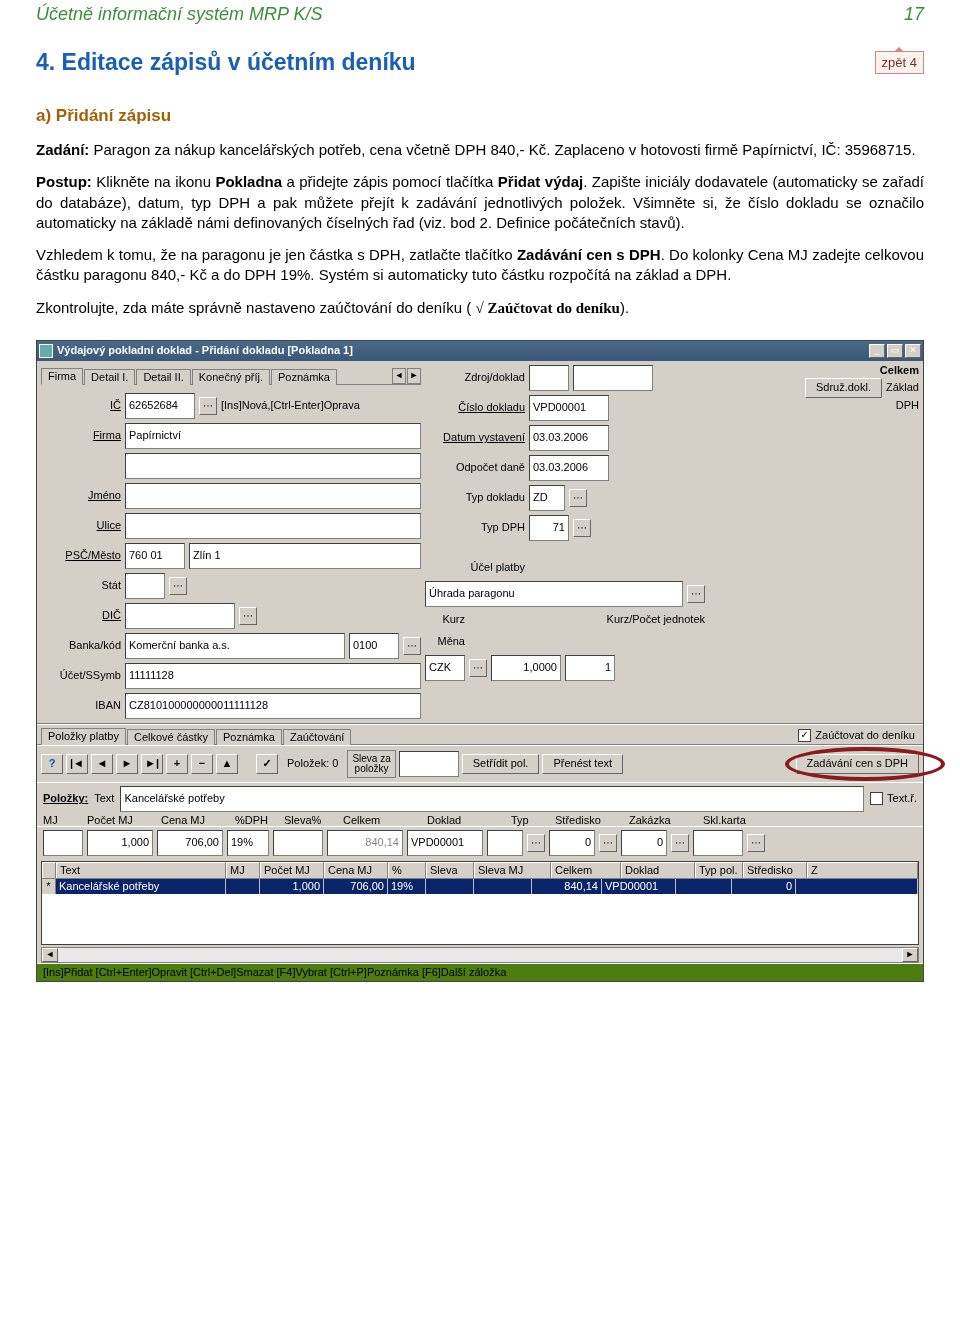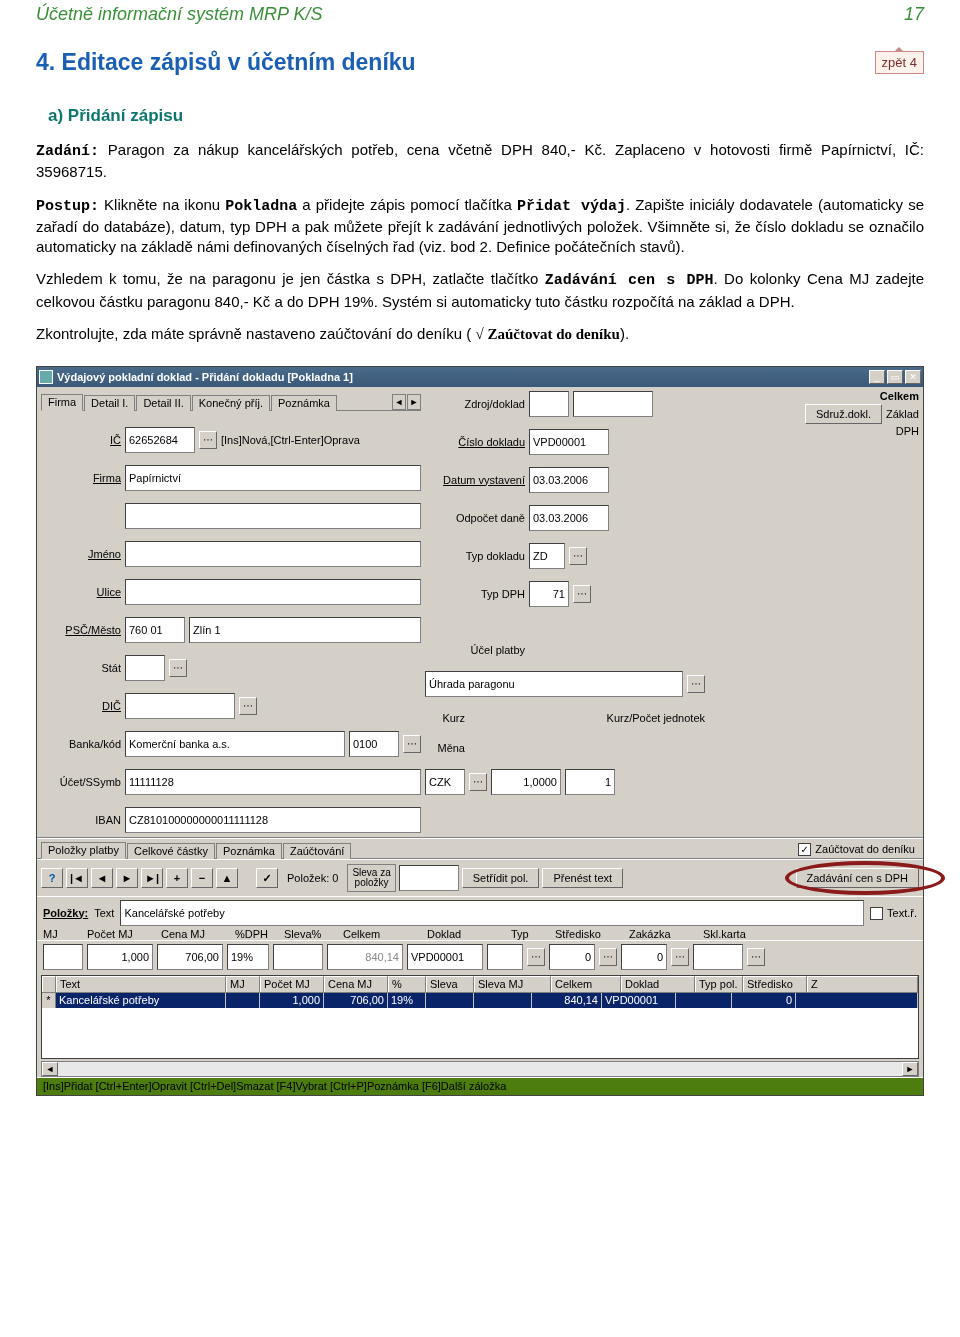--- a/index.html
+++ b/index.html
@@ -55,32 +55,32 @@
     content:"";
     position:absolute;
     top:-5px; left:50%;
     transform:translateX(-50%);
     width:0;height:0;
     border-left:5px solid transparent;
     border-right:5px solid transparent;
     border-bottom:5px solid #c88;
   }
   h3.subsection {
-    color: #0f766e;
+    color: #a16207;
     font-size: 17px;
     font-weight: bold;
-    margin: 30px 0 14px 12px;
+    margin: 30px 0 14px 0;
   }
   p.body {
     font-size: 15px;
     line-height: 1.35;
     text-align: justify;
     margin: 12px 0;
   }
-  .bold { font-weight: bold; font-family: Liberation Mono, monospace; }
+  .bold { font-weight: bold; }
   .sqrt { font-family: 'Times New Roman', serif; }
 
   
   .win {
     margin-top: 22px;
     border: 1px solid #444;
     background: #d4d0c8;
     font-size: 11px;
     line-height: 1.0;
   }
@@ -102,21 +102,21 @@
     display:flex;align-items:center;justify-content:center;font-size:9px;
   }
 
   .form-area {
     padding: 4px;
     display: grid;
     grid-template-columns: 380px 280px 1fr;
     gap: 4px;
     border-bottom: 1px solid #808080;
   }
-  .col { display:flex; flex-direction:column; gap:12px; }
+  .col { display:flex; flex-direction:column; gap:4px; }
   .tabs {
     display:flex;
     border-bottom:1px solid #808080;
     margin-bottom:4px;
     align-items:flex-end;
     height:20px;
   }
   .tab {
     padding:2px 6px;
     border:1px solid #808080;

